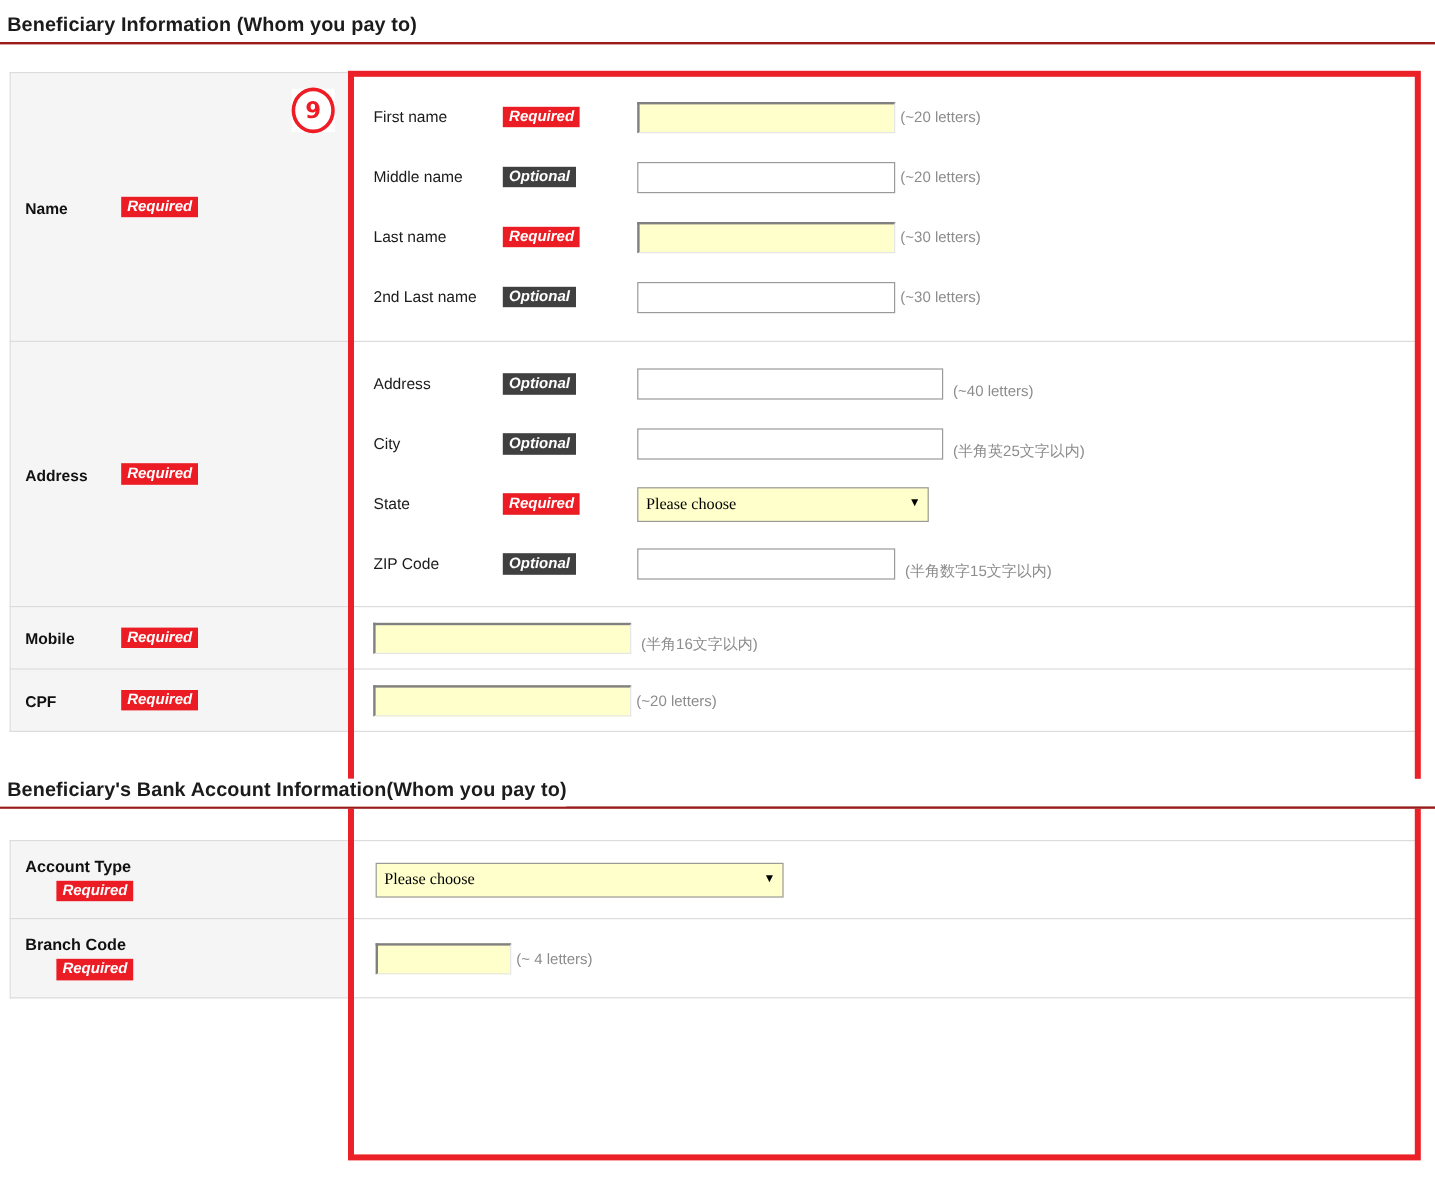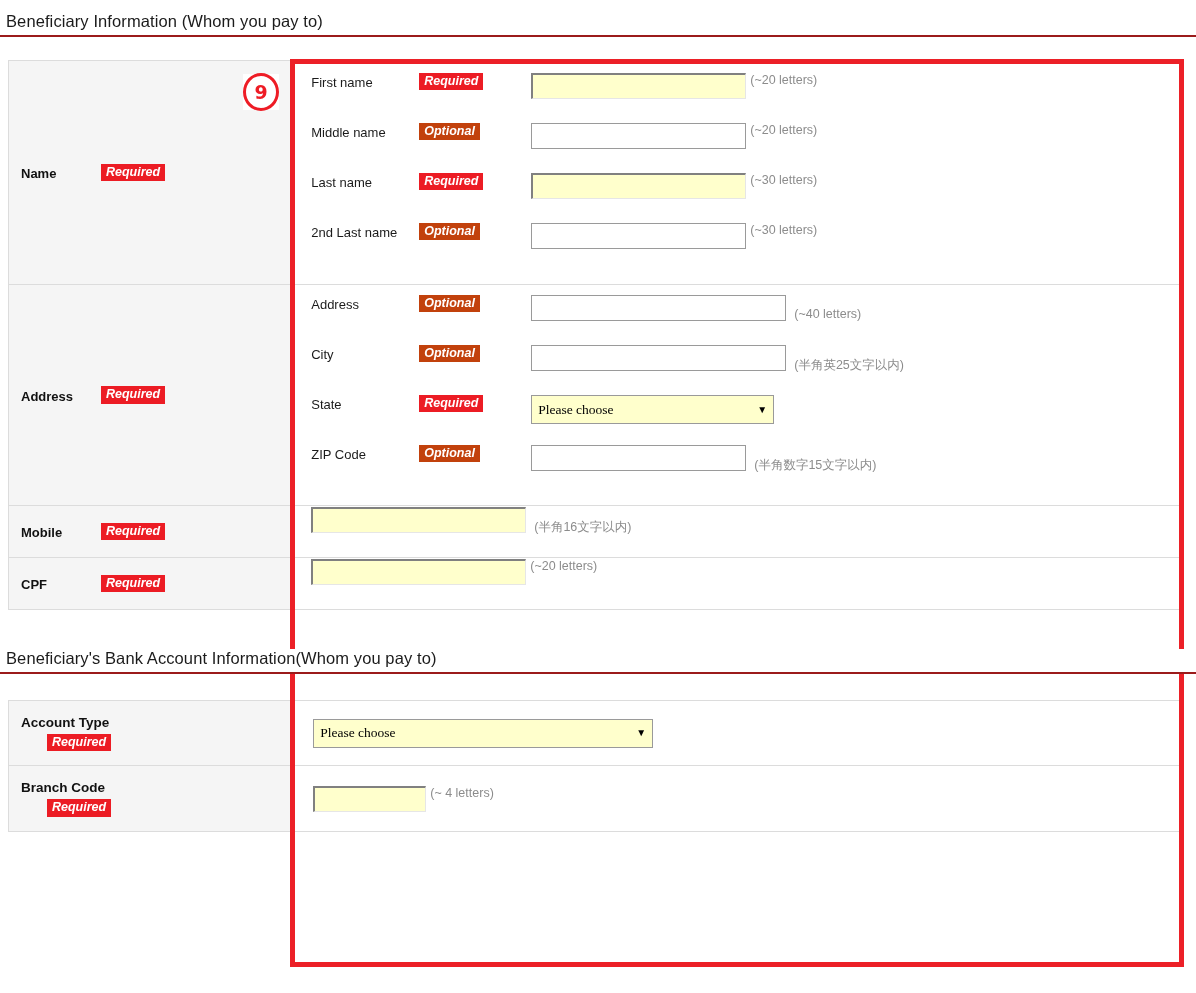--- a/index.html
+++ b/index.html
@@ -19,21 +19,21 @@
   
   .section-head {
     position: absolute;
     left: 0;
     width: 1196px;
     border-bottom: 2px solid #9b1b1b;
     box-sizing: border-box;
   }
   .section-head .stitle {
     font-size: 16.5px;
-    font-weight: 400;
+    font-weight: 700;
     letter-spacing: 0.1px;
     color: #1b1b1b;
     padding: 0 0 4px 6px;
     display: block;
     white-space: nowrap;
   }
   #head-1 { top: 12px; }
   #head-2 { top: 649px; }
 
   
@@ -65,39 +65,39 @@
     display: inline-block;
     font-style: italic;
     font-weight: bold;
     font-size: 12.5px;
     color: #ffffff;
     padding: 1px 5px 2px 5px;
     line-height: 1.15;
     white-space: nowrap;
   }
   .badge.required { background: #ec1c24; }
-  .badge.optional { background: #c2410c; }
+  .badge.optional { background: #404040; }
 
   
   .t1label { display: flex; align-items: flex-end; }
   .t1label .txt { width: 80px; }
 
   
   .t2label .txt {
     display: block;
     font-size: 13.5px;
     font-weight: bold;
     margin-bottom: 4px;
   }
   .t2label .badge { margin-left: 26px; }
 
   
   .frow {
     display: flex;
-    align-items: flex-start;
+    align-items: center;
     height: 50px;
   }
   .frow .fname {
     font-size: 13px;
     font-weight: normal;
     color: #1b1b1b;
     white-space: nowrap;
   }
   .frow .fbadge-slot {
     width: 112px;

